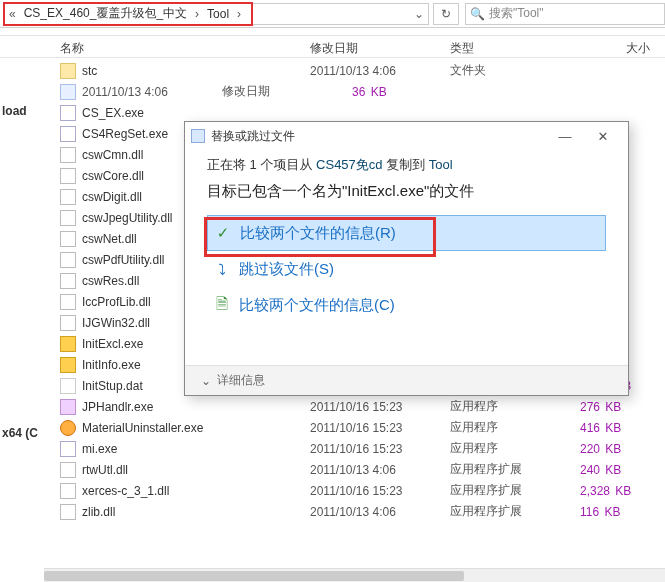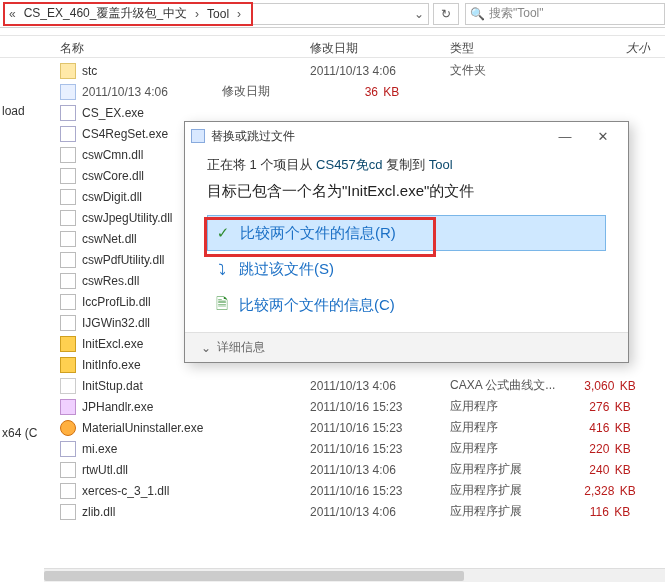--- a/index.html
+++ b/index.html
@@ -72,28 +72,29 @@
     display: flex;
     height: 22px;
     align-items: flex-end;
     border-bottom: 1px solid #e5e5e5;
     color: #444;
     padding-left: 60px;
   }
   .col-name { width: 250px; }
   .col-date { width: 140px; }
   .col-type { width: 130px; }
-  .col-size { width: 70px; text-align: right; font-style: italic; }
+  .col-size { width: 70px; text-align: right; }
   
   .leftnav {
     position: absolute;
     left: 0; top: 60px;
     width: 44px;
     font-size: 12px;
     color: #333;
+    font-weight: bold;
   }
   .leftnav div { padding: 4px 2px; white-space: nowrap; overflow: hidden; }
   
   .filelist {
     position: absolute;
     left: 44px; top: 60px; right: 0;
   }
   .row {
     display: flex;
     align-items: center;
@@ -110,28 +111,28 @@
   .ic-wav { background: #e8f0ff; border: 1px solid #a8c0e8; }
   .ic-exe { background: #fff; border: 1px solid #aac; }
   .ic-dll { background: #fff; border: 1px solid #bbb; }
   .ic-dat { background: #fff; border: 1px solid #ccc; }
   .ic-initexcl { background: #ffd050; border: 1px solid #d0a020; }
   .ic-jp { background: #f0d0ff; border: 1px solid #c090d0; }
   .ic-mat { background: #ffb040; border: 1px solid #d07010; border-radius: 50%; }
   .fname { width: 228px; white-space: nowrap; overflow: hidden; }
   .fdate { width: 140px; color: #555; }
   .ftype { width: 130px; color: #555; white-space: nowrap; overflow: hidden; }
-  .fsize { width: 60px; text-align: center; color: #b91c1c; }
+  .fsize { width: 60px; text-align: left; color: #a21caf; }
   .sizeunit { margin-left: 2px; }
   
   .dialog {
     position: absolute;
     left: 184px; top: 121px;
     width: 445px;
-    height: 242px;
+    height: 275px;
     background: #fff;
     border: 1px solid #888;
     box-shadow: 4px 4px 12px rgba(0,0,0,0.2);
   }
   .dlg-titlebar {
     display: flex;
     align-items: center;
     height: 28px;
     padding: 0 6px;
     font-size: 12px;

